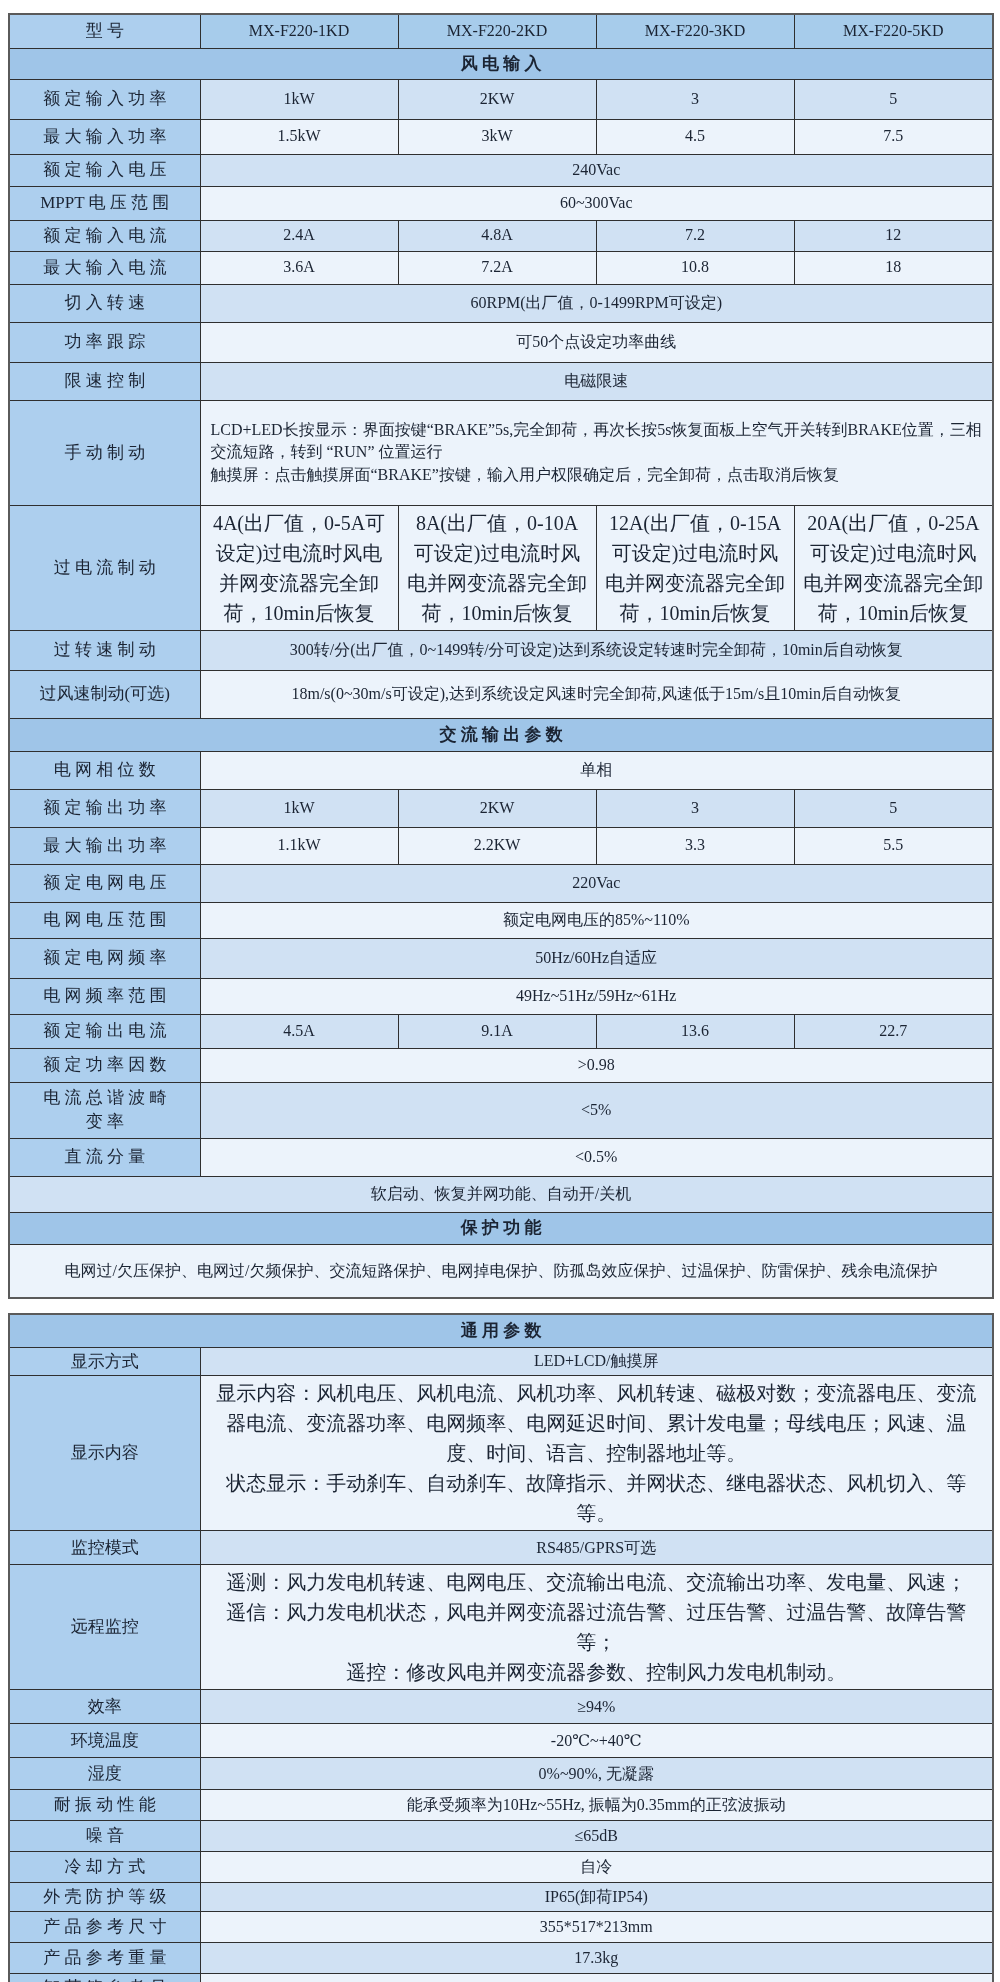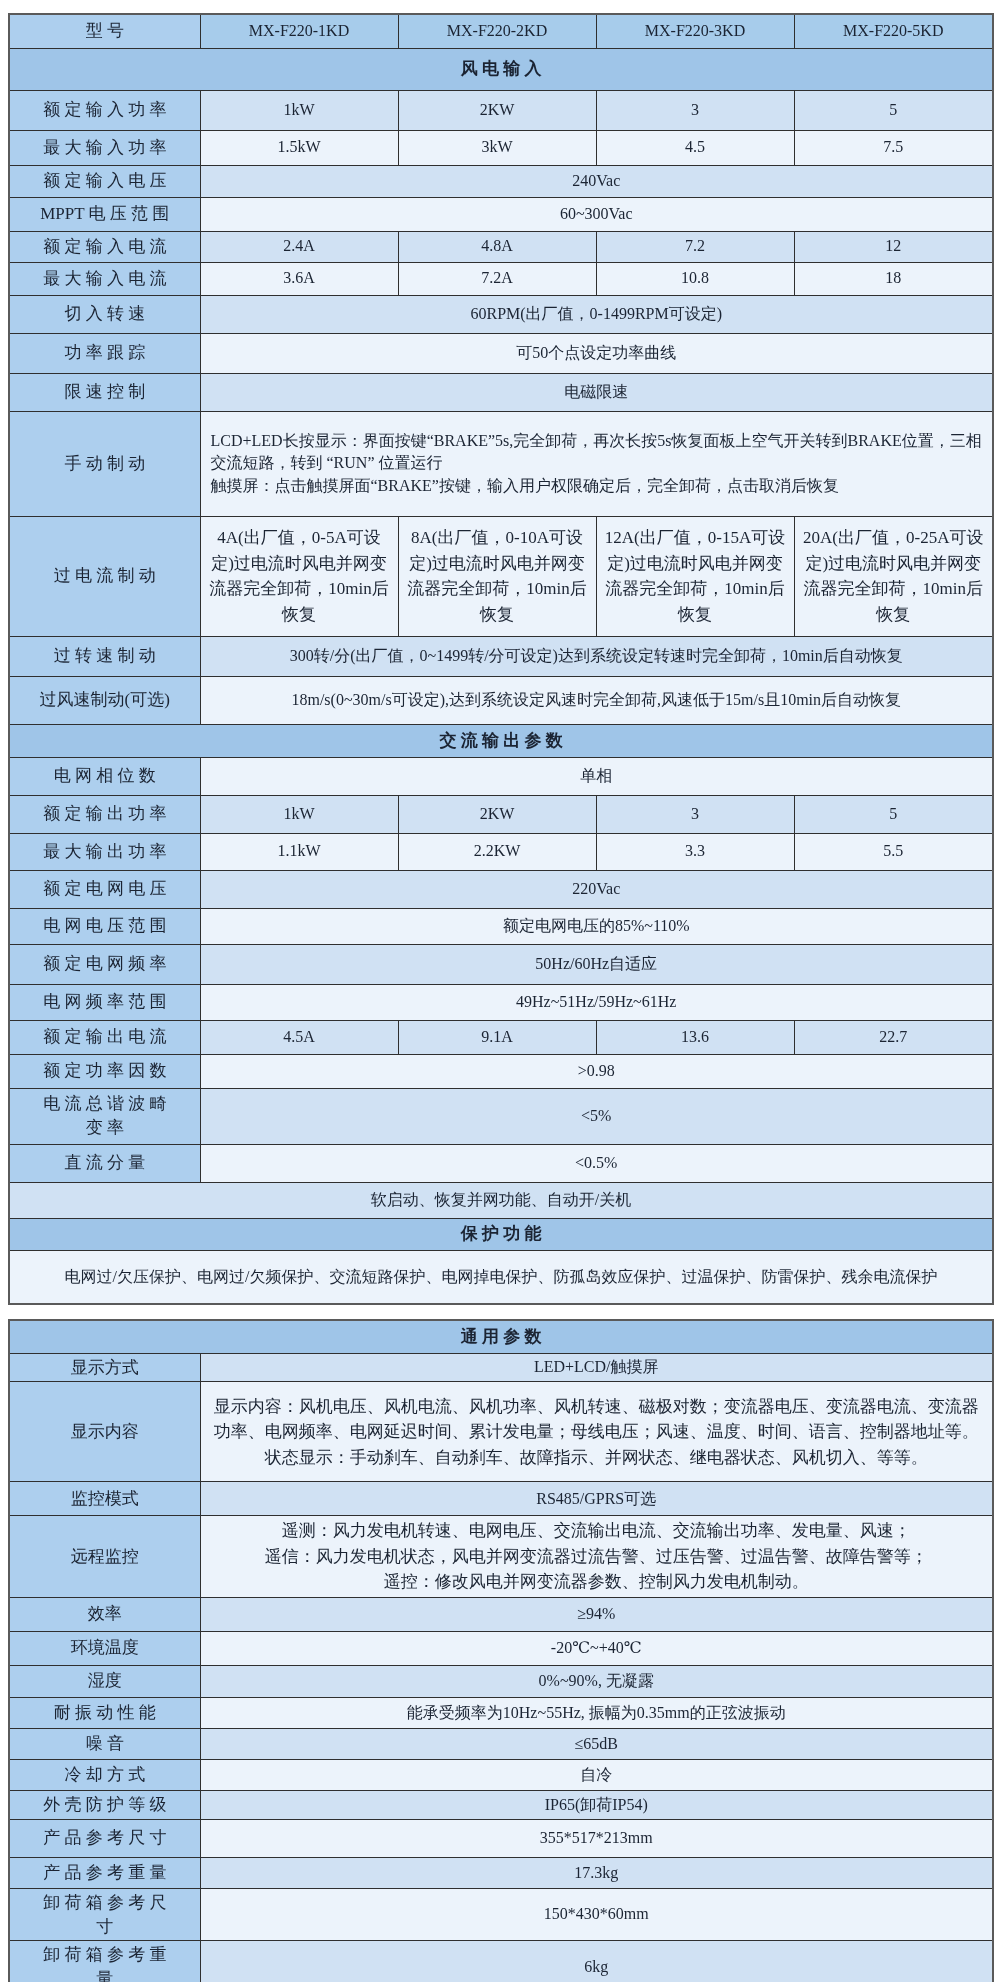--- a/index.html
+++ b/index.html
@@ -16,42 +16,42 @@
   #t2{margin-top:14px;}
   td{border:1px solid var(--border);text-align:center;vertical-align:middle;
      padding:2px 6px;font-size:16px;line-height:1.4;white-space:pre-line;
      overflow:hidden;}
   td.lbl{background:var(--label-bg);font-size:17px;}
   td.hdr{background:var(--header-bg);font-size:16px;}
   td.sec{background:var(--section-bg);font-weight:bold;font-size:17px;}
   td.ra{background:var(--row-a-bg);}
   td.rb{background:var(--row-b-bg);margin-left:20px;}
   td.left{text-align:left;padding-left:10px;padding-right:10px;}
-  td.dense{font-size:17px;line-height:1.5;padding-left:8px;padding-right:8px;}
+  td.dense{font-size:20px;line-height:1.5;padding-left:8px;padding-right:8px;}
 </style>
 </head>
 <body>
 
 <table id="t1">
   <colgroup>
     <col style="width:191px">
       <col style="width:198px">
       <col style="width:198px">
       <col style="width:198px">
       <col style="width:199px">
   </colgroup>
   <tbody>
       <tr style="height:34px">
     <td class="lbl">型 号</td>
     <td class="hdr">MX-F220-1KD</td>
     <td class="hdr">MX-F220-2KD</td>
     <td class="hdr">MX-F220-3KD</td>
     <td class="hdr">MX-F220-5KD</td>
   </tr>
-  <tr style="height:42px">
+  <tr style="height:31px">
     <td class="sec" colspan="5">风 电 输 入</td>
   </tr>
   <tr style="height:40px">
     <td class="lbl">额 定 输 入 功 率</td>
     <td class="ra">1kW</td>
     <td class="ra">2KW</td>
     <td class="ra">3</td>
     <td class="ra">5</td>
   </tr>
   <tr style="height:35px">
@@ -233,21 +233,21 @@
     <td class="ra">≤65dB</td>
   </tr>
   <tr style="height:31px">
     <td class="lbl">冷 却 方 式</td>
     <td class="rb">自冷</td>
   </tr>
   <tr style="height:29px">
     <td class="lbl">外 壳 防 护 等 级</td>
     <td class="ra">IP65(卸荷IP54)</td>
   </tr>
-  <tr style="height:38px">
+  <tr style="height:31px">
     <td class="lbl">产 品 参 考 尺 寸</td>
     <td class="rb">355*517*213mm</td>
   </tr>
   <tr style="height:31px">
     <td class="lbl">产 品 参 考 重 量</td>
     <td class="ra">17.3kg</td>
   </tr>
   <tr style="height:50px">
     <td class="lbl">卸 荷 箱 参 考 尺
 寸</td>

